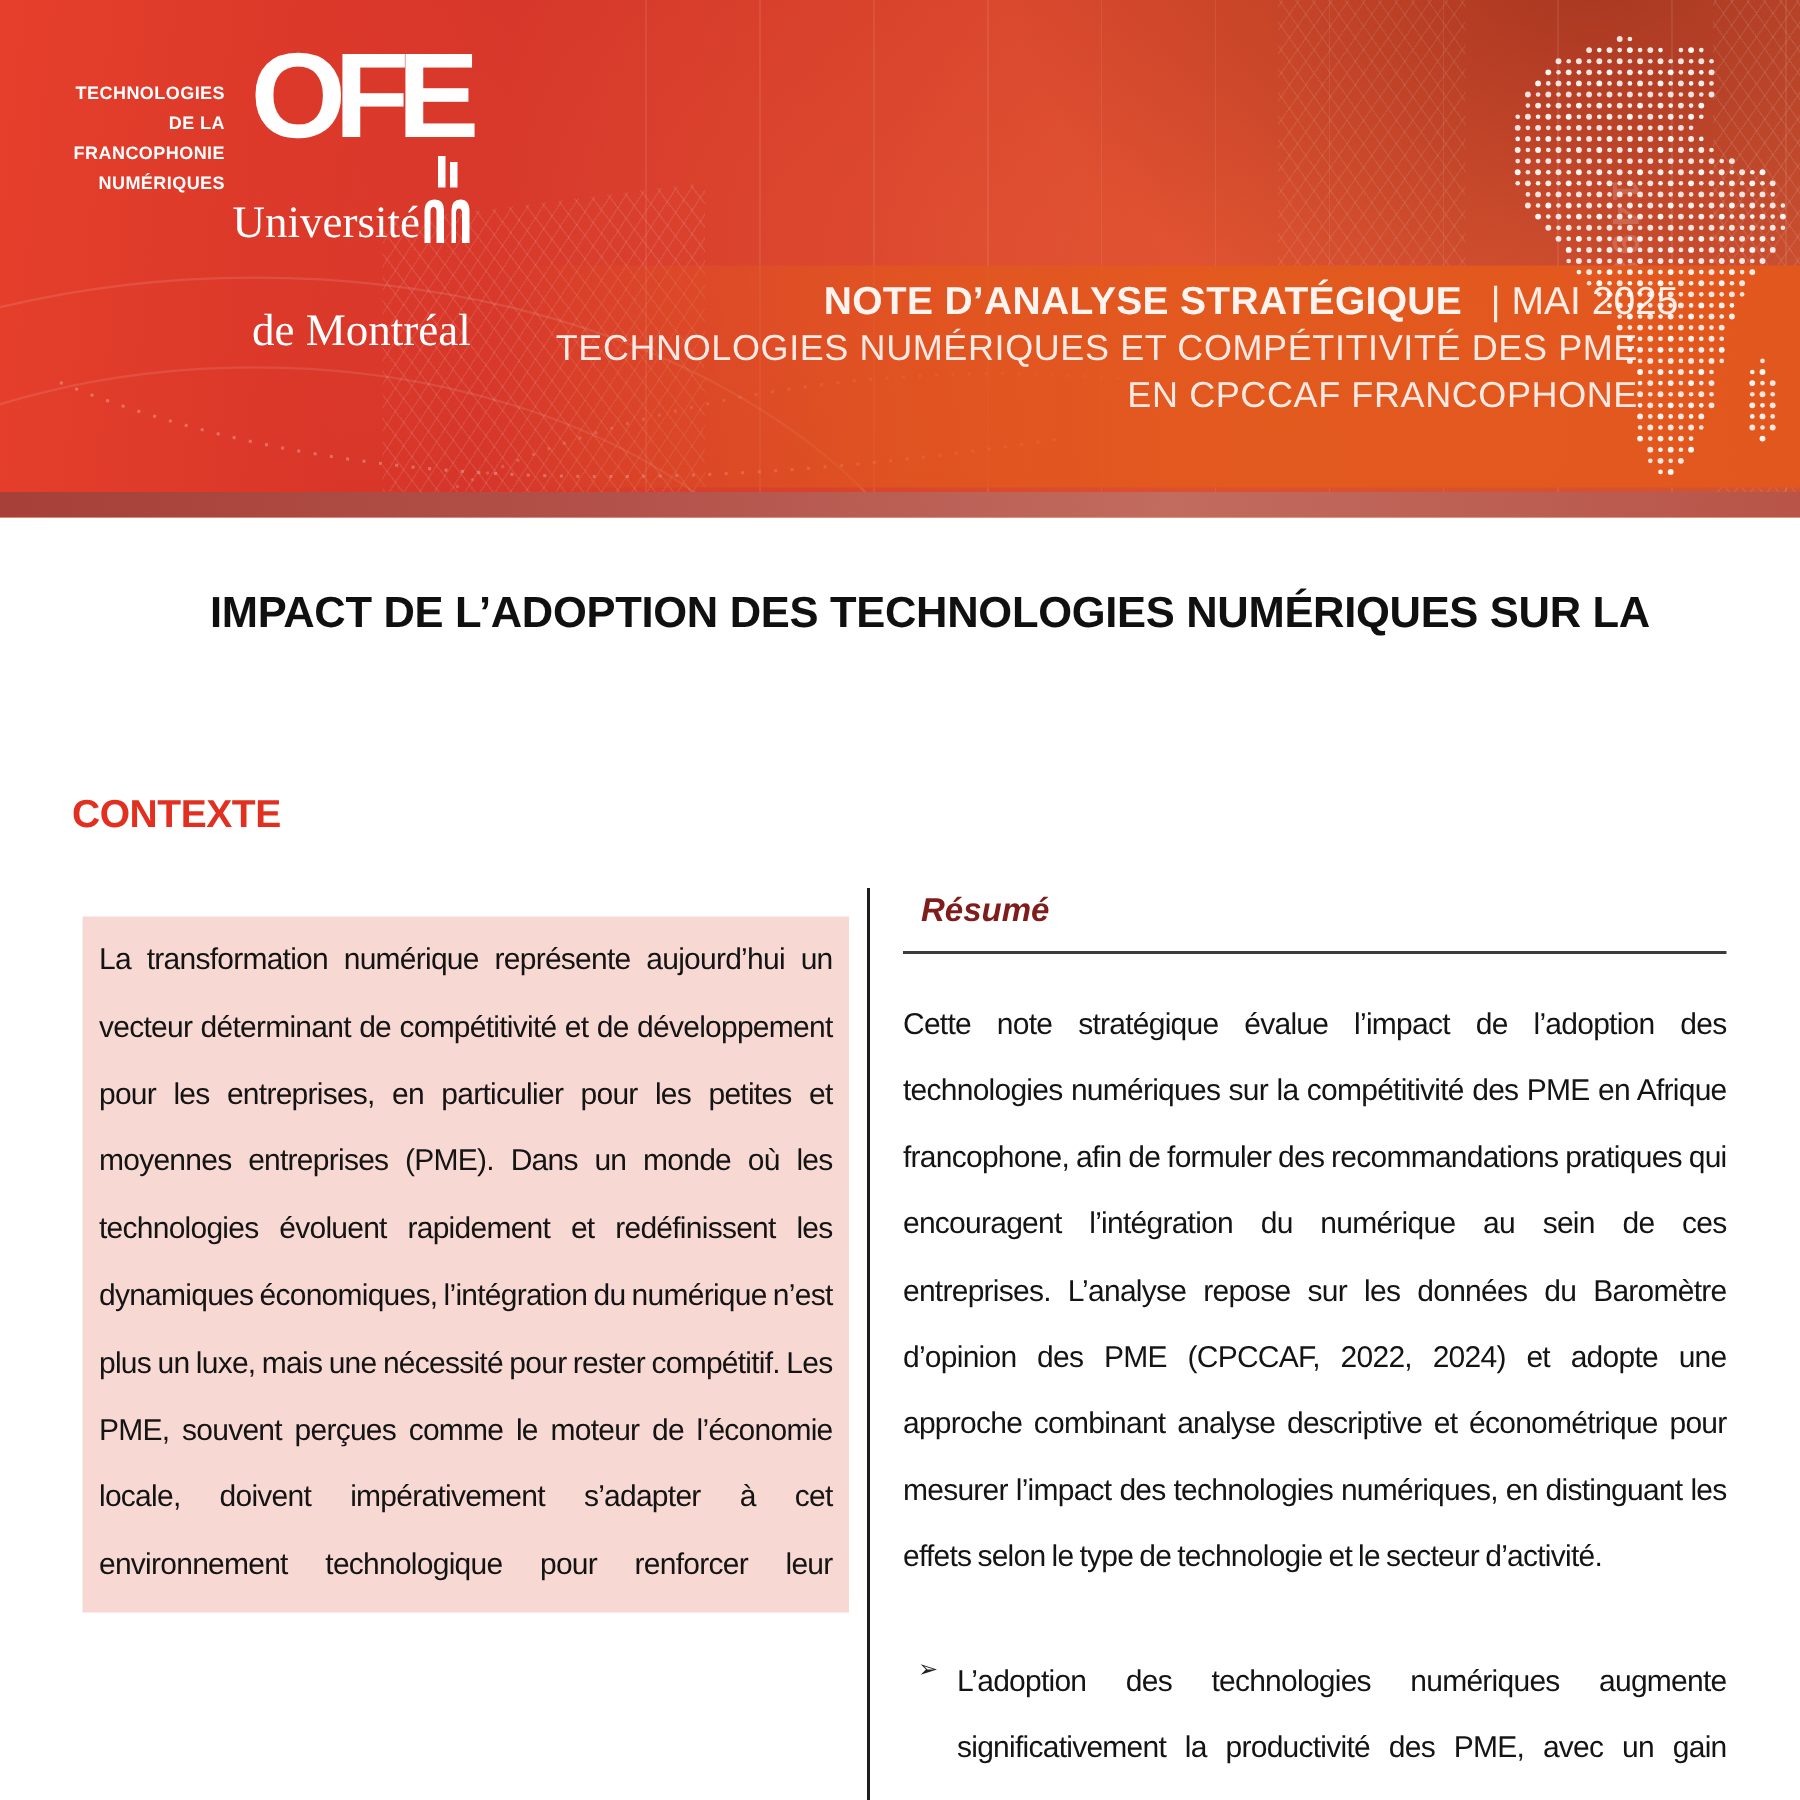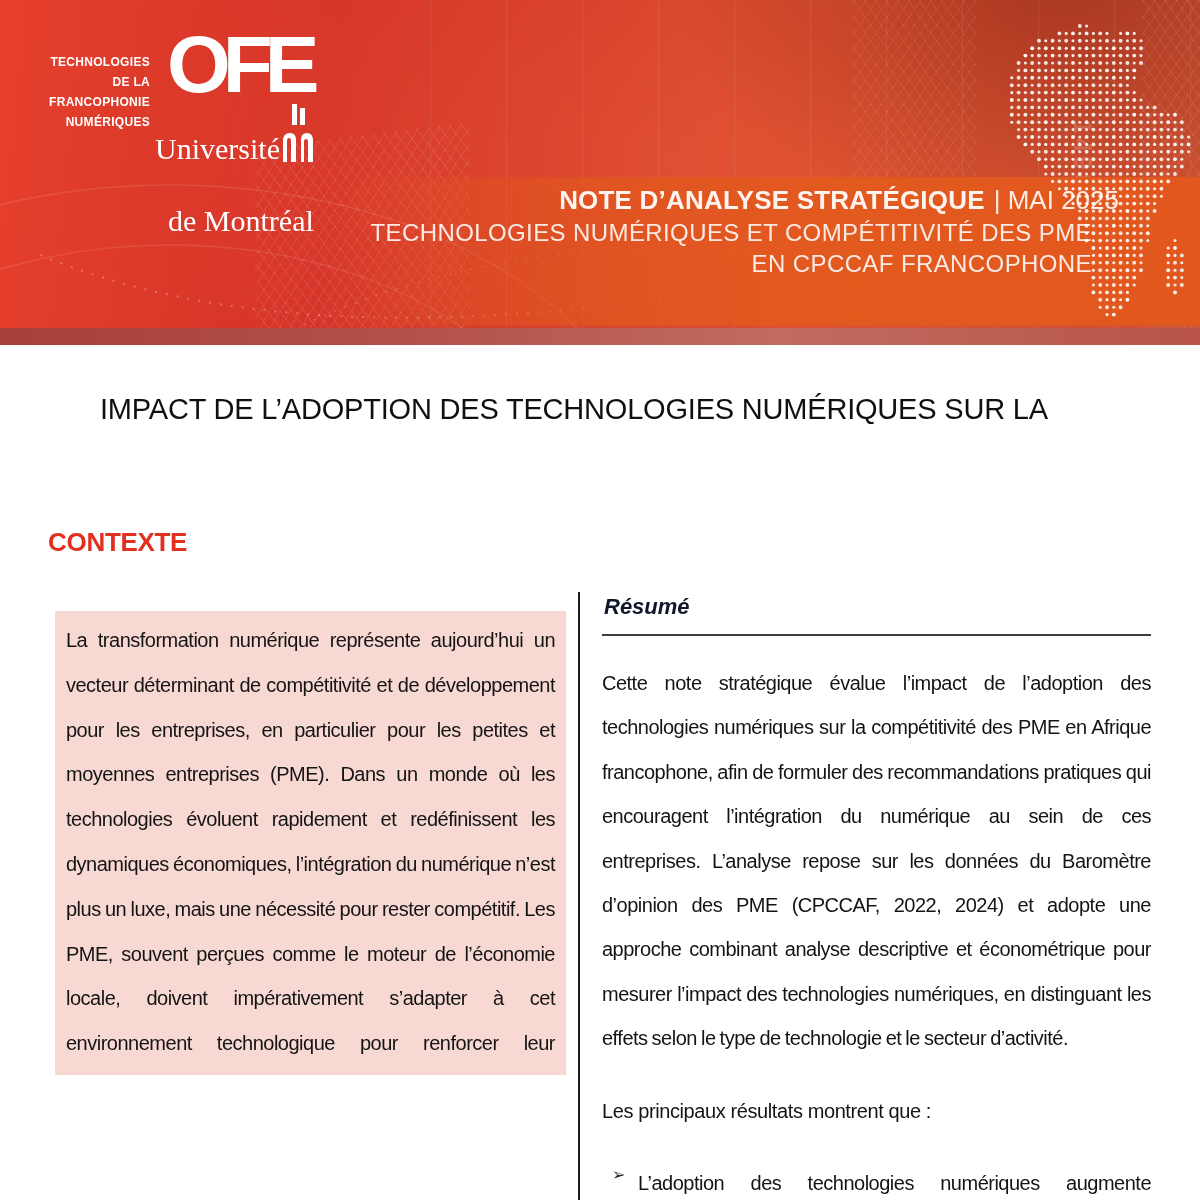--- a/index.html
+++ b/index.html
@@ -34,54 +34,54 @@
   .arcs{position:absolute;left:0;bottom:0;}
   .texture-number{position:absolute;left:1068px;top:120px;writing-mode:vertical-rl;
     color:rgba(255,255,255,0.16);font-size:25px;letter-spacing:4px;font-weight:700;}
 
   .band{position:absolute;left:0;top:177px;width:1200px;height:148px;
     background:linear-gradient(90deg,rgba(226,87,29,0) 28%,rgba(226,87,29,0.72) 50%,
                rgba(227,90,30,0.95) 70%,var(--band-orange) 100%);}
   .band-text{position:absolute;right:108px;top:185px;text-align:right;color:#fdf3ef;}
   .band-line1{font-size:26px;margin-right:-27px;white-space:nowrap;}
   .band-line1 .bold{font-weight:700;letter-spacing:0.2px;}
-  .band-line1 .reg{font-weight:400;margin-left:9px;color:rgba(255,244,240,0.95);}
+  .band-line1 .reg{font-weight:400;margin-left:19px;color:rgba(255,244,240,0.95);}
   .band-line2,.band-line3{font-size:24px;font-weight:400;letter-spacing:0.4px;
     margin-top:3px;white-space:nowrap;color:#fbeae4;}
 
   .hdr-strip{position:absolute;left:0;bottom:0;width:1200px;height:17px;
     background:linear-gradient(90deg,#a64038 0%,#b3524a 35%,#c26b5f 65%,#b85448 100%);}
 
   .org-name{position:absolute;left:42px;top:52px;width:108px;text-align:right;color:#fff;
     font-size:12px;line-height:20px;font-weight:700;letter-spacing:0.3px;}
   .ofe-logo{position:absolute;left:167px;top:24px;color:#fff;font-size:82px;font-weight:700;
     letter-spacing:-8px;transform:scaleY(0.98);line-height:1;}
   .udem-line1{position:absolute;left:155px;top:132px;color:#fff;font-size:30px;
     font-family:"Liberation Serif","DejaVu Serif",serif;}
   .udem-line2{position:absolute;left:168px;top:167px;color:#fff;font-size:30px;
     font-family:"Liberation Serif","DejaVu Serif",serif;margin-top:37px;}
   .udem-mark{position:absolute;left:280px;top:104px;}
 
   .africa-map{position:absolute;left:1003px;top:24px;}
 
   
-  .doc-title{position:absolute;left:100px;top:386px;width:1000px;text-align:left;
-    font-weight:400;font-size:29px;line-height:47px;letter-spacing:-0.2px;color:#101010;}
+  .doc-title{position:absolute;left:100px;top:386px;width:1000px;text-align:right;
+    font-weight:700;font-size:29px;line-height:47px;letter-spacing:-0.2px;color:#101010;}
   .context-heading{position:absolute;left:48px;top:527px;font-size:26px;font-weight:700;
     color:var(--context-red);letter-spacing:-0.3px;}
 
   .pink-box{position:absolute;left:55px;top:611px;width:511px;height:464px;
     background:var(--pink);padding:7px 11px 0;box-sizing:border-box;overflow:hidden;}
   .pink-box p{margin:0;font-size:20px;line-height:44.8px;text-align:justify;
     color:var(--ink);letter-spacing:-0.5px;word-spacing:-1px;}
 
   .col-divider{position:absolute;left:578px;top:592px;width:2px;height:608px;background:#1d1d1d;}
 
   .right-col{position:absolute;left:602px;top:594px;width:549px;}
-  .resume-heading{font-style:italic;font-weight:700;font-size:22px;color:#0f172a;margin-left:2px;}
+  .resume-heading{font-style:italic;font-weight:700;font-size:22px;color:#7f1d1d;margin-left:12px;}
   .resume-rule{height:2px;background:#3c3c3c;margin-top:14px;}
   .resume-para{margin-top:25px;font-size:20px;line-height:44.4px;text-align:justify;
     color:var(--ink);letter-spacing:-0.5px;word-spacing:-1px;}
   .lead-in{margin-top:39px;font-size:20px;color:var(--ink);letter-spacing:-0.4px;}
   .bullet-row{margin-top:38px;display:flex;}
   .bullet-marker{flex:0 0 26px;margin-left:10px;font-size:16px;padding-top:4px;color:#222;}
   .bullet-text{flex:1;font-size:20px;line-height:44.4px;text-align:justify;
     color:var(--ink);letter-spacing:-0.5px;word-spacing:-1px;}
 </style>
 </head>
@@ -753,20 +753,19 @@
   <div class="pink-box">
     <p>La transformation numérique représente aujourd’hui un vecteur déterminant de compétitivité et de développement pour les entreprises, en particulier pour les petites et moyennes entreprises (PME). Dans un monde où les technologies évoluent rapidement et redéfinissent les dynamiques économiques, l’intégration du numérique n’est plus un luxe, mais une nécessité pour rester compétitif. Les PME, souvent perçues comme le moteur de l’économie locale, doivent impérativement s’adapter à cet environnement technologique pour renforcer leur résilience, accroître leur efficacité et exploiter de nouvelles opportunités de croissance.</p>
   </div>
 
   <div class="col-divider"></div>
 
   <div class="right-col">
     <div class="resume-heading">Résumé</div>
     <div class="resume-rule"></div>
     <p class="resume-para">Cette note stratégique évalue l’impact de l’adoption des technologies numériques sur la compétitivité des PME en Afrique francophone, afin de formuler des recommandations pratiques qui encouragent l’intégration du numérique au sein de ces entreprises. L’analyse repose sur les données du Baromètre d’opinion des PME (CPCCAF, 2022, 2024) et adopte une approche combinant analyse descriptive et économétrique pour mesurer l’impact des technologies numériques, en distinguant les effets selon le type de technologie et le secteur d’activité.</p>
-    <div class="lead-in">Les principaux résultats montrent que :</div>
     <div class="bullet-row">
       <div class="bullet-marker">➢</div>
       <div class="bullet-text">L’adoption des technologies numériques augmente significativement la productivité des PME, avec un gain moyen</div>
     </div>
   </div>
 
 </div>
 
 </body></html>

